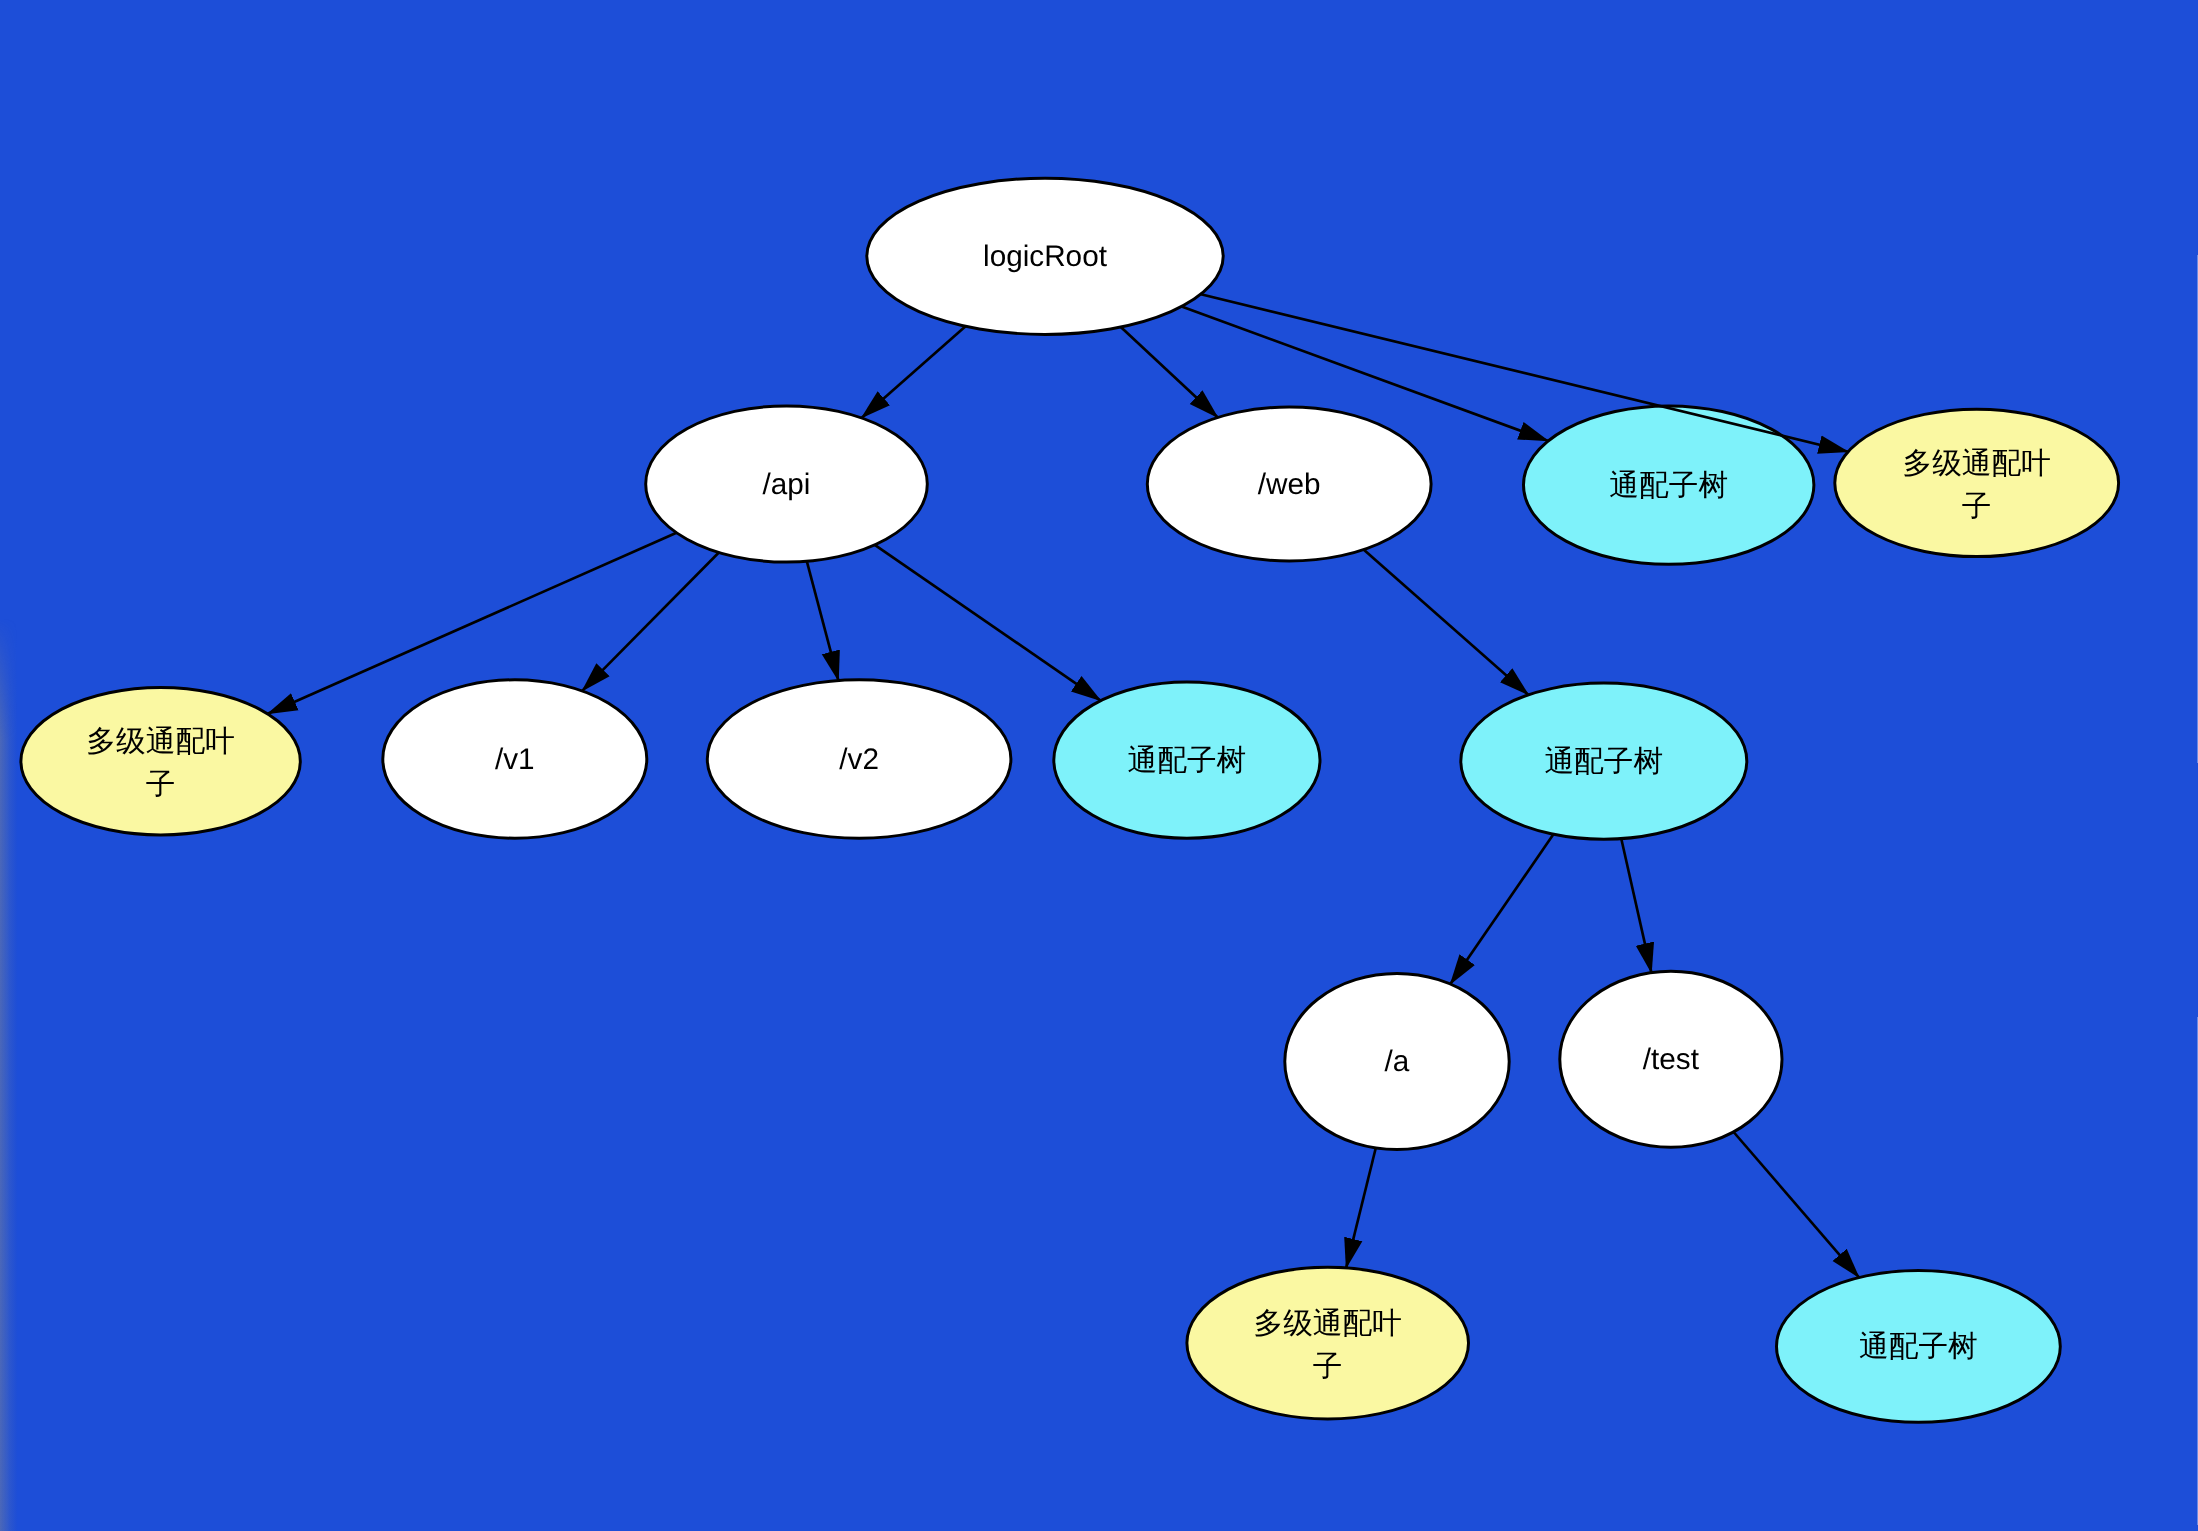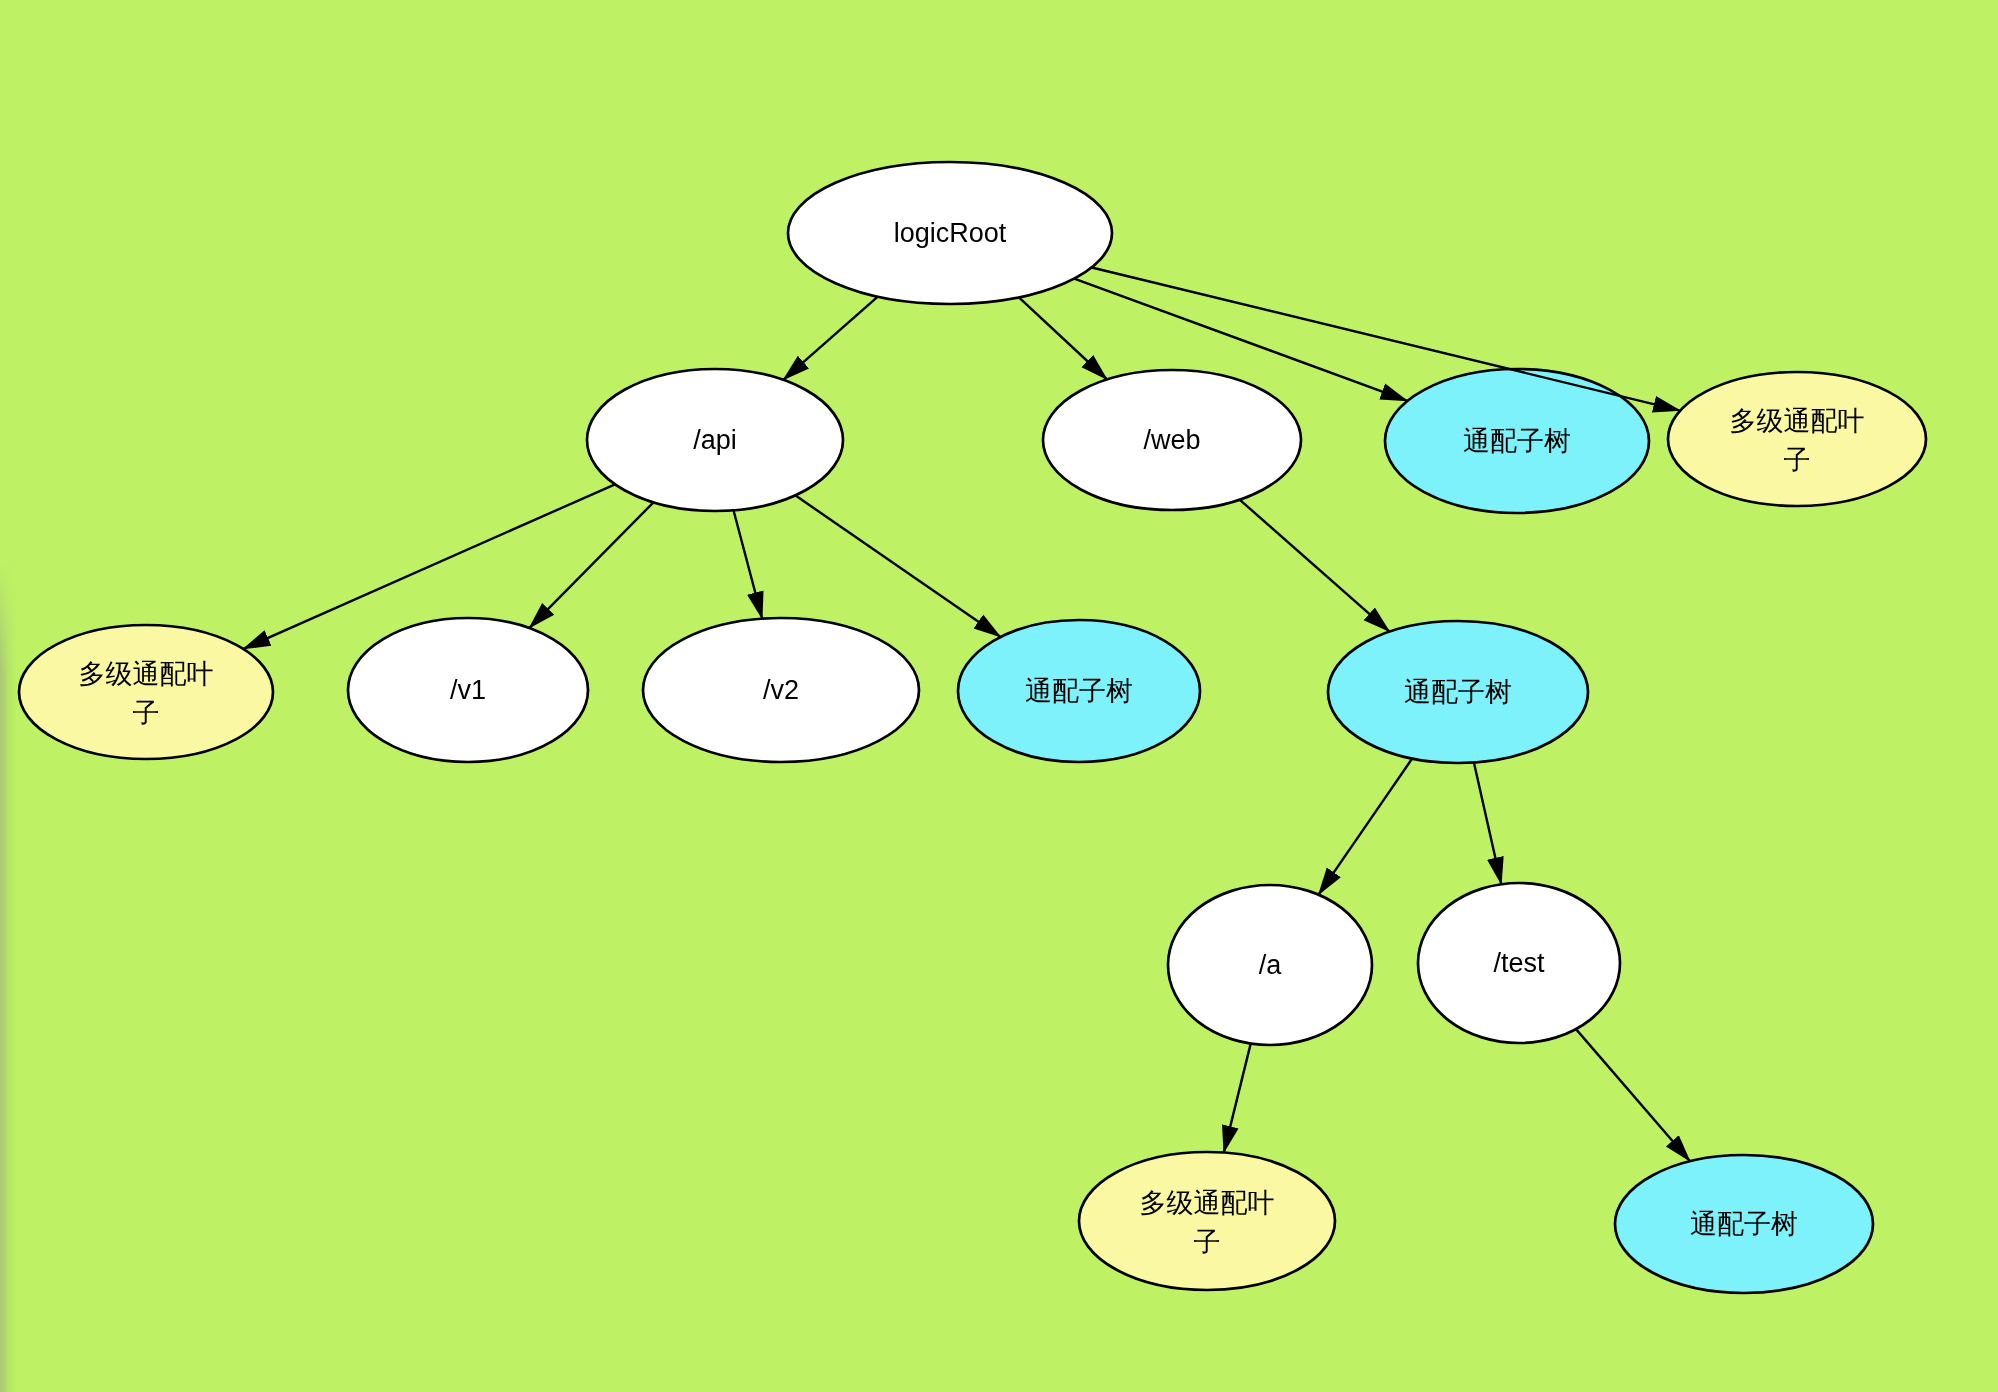--- a/index.html
+++ b/index.html
@@ -8,21 +8,21 @@
     width: 1998px;
     height: 1392px;
     background: #ffffff;
     overflow: hidden;
     font-family: "Liberation Sans", "DejaVu Sans", sans-serif;
   }
   #stage {
     position: relative;
     width: 1998px;
     height: 1392px;
-    background: #bef264;
+    background: #1d4ed8;
   }
   #tree-svg {
     position: absolute;
     left: 0;
     top: 0;
   }
   #edge-shadow {
     position: absolute;
     left: 0;
     top: 562px;

